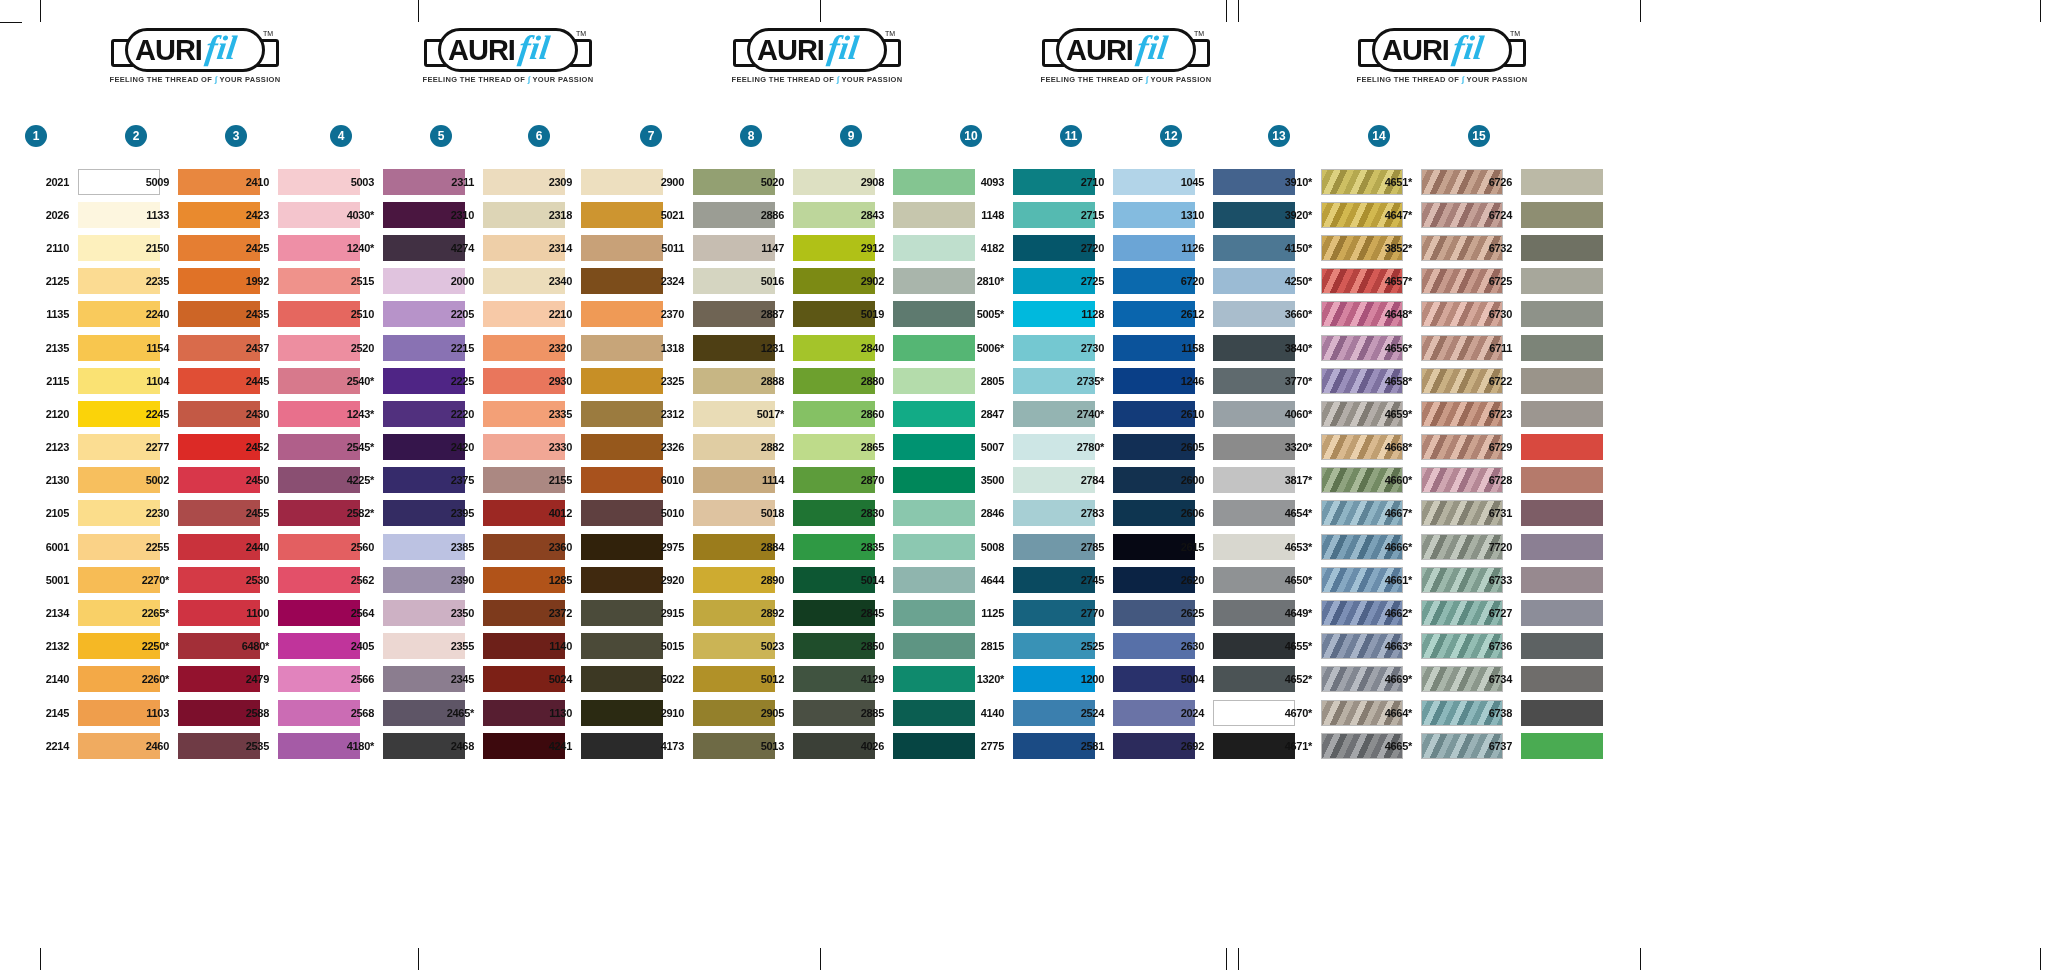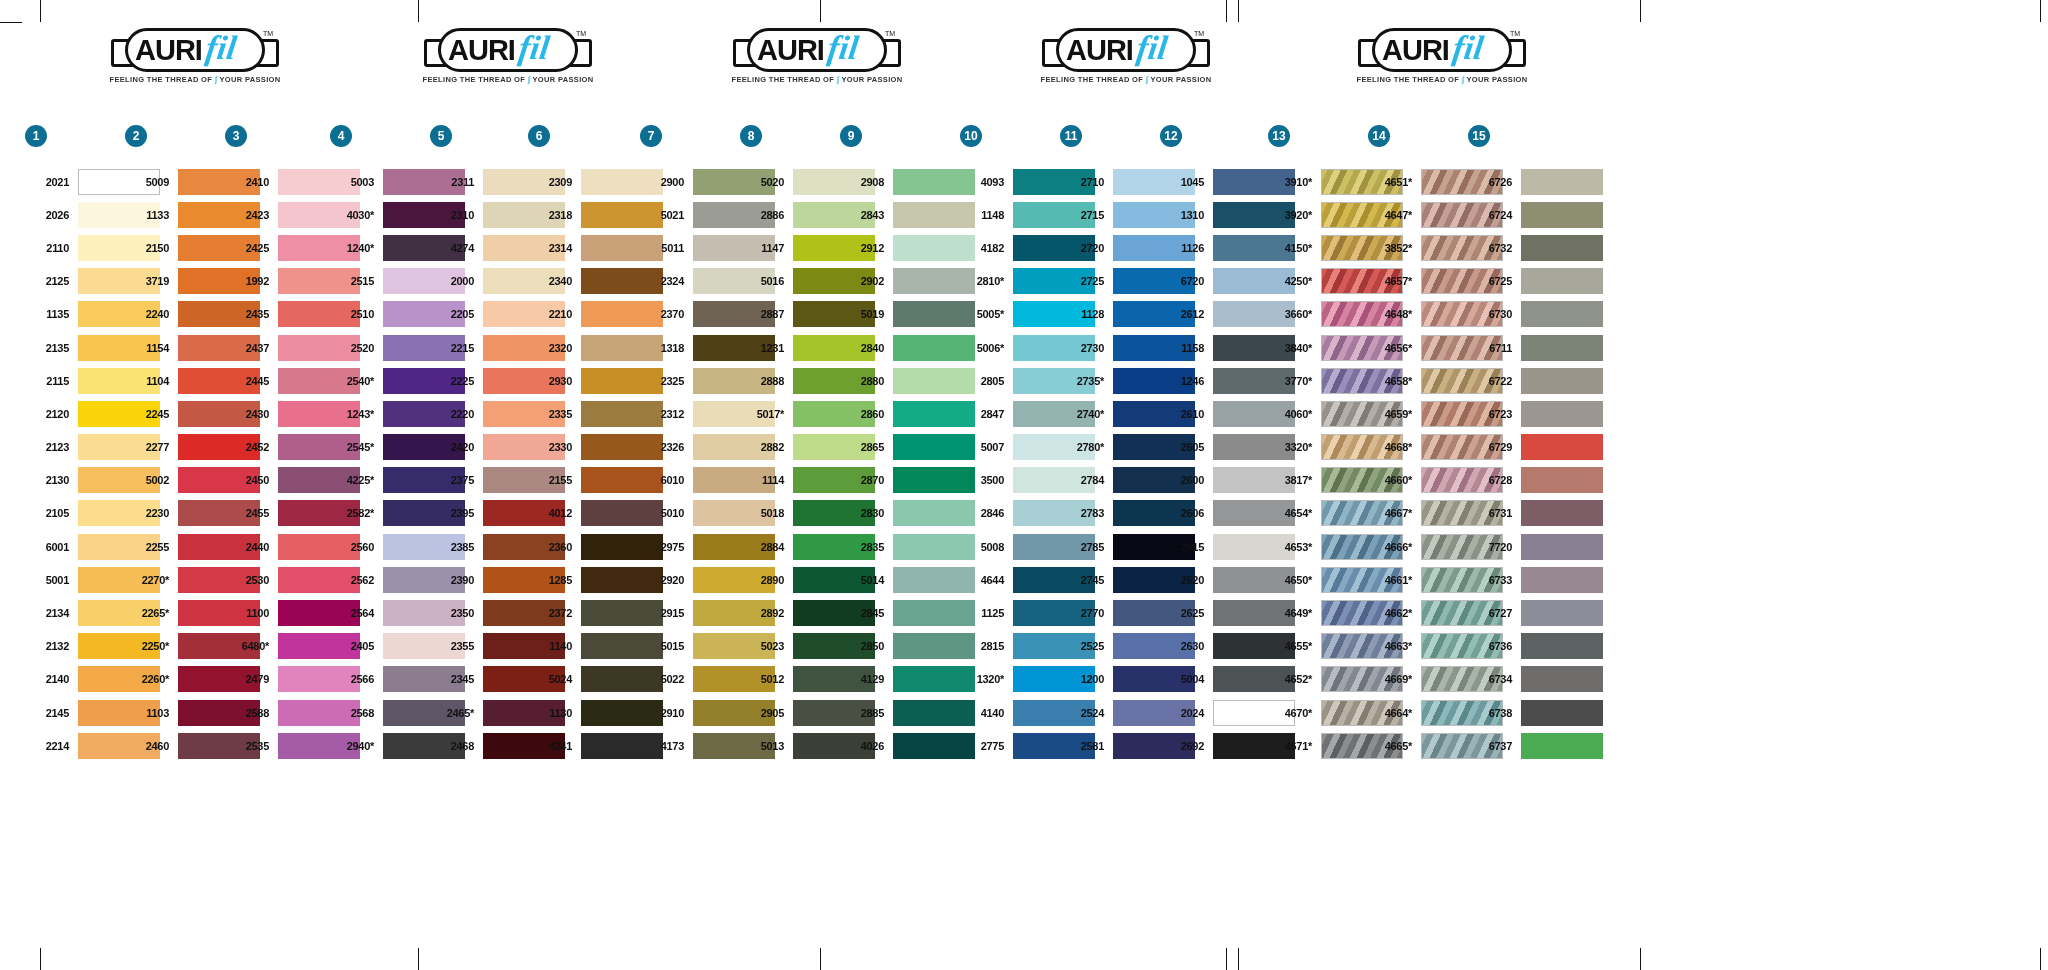--- a/index.html
+++ b/index.html
@@ -205,21 +205,21 @@
           </div>
           <div class="row">
             <div class="code">1133</div>
             <div class="sw" style="background: rgb(233, 138, 46);"></div>
           </div>
           <div class="row">
             <div class="code">2150</div>
             <div class="sw" style="background: rgb(229, 126, 50);"></div>
           </div>
           <div class="row">
-            <div class="code">3719</div>
+            <div class="code">2235</div>
             <div class="sw" style="background: rgb(224, 114, 39);"></div>
           </div>
           <div class="row">
             <div class="code">2240</div>
             <div class="sw" style="background: rgb(205, 101, 38);"></div>
           </div>
           <div class="row">
             <div class="code">1154</div>
             <div class="sw" style="background: rgb(217, 107, 75);"></div>
           </div>
@@ -415,21 +415,21 @@
           </div>
           <div class="row">
             <div class="code">2566</div>
             <div class="sw" style="background: rgb(139, 125, 143);"></div>
           </div>
           <div class="row">
             <div class="code">2568</div>
             <div class="sw" style="background: rgb(94, 85, 102);"></div>
           </div>
           <div class="row">
-            <div class="code">2940*</div>
+            <div class="code">4180*</div>
             <div class="sw" style="background: rgb(59, 59, 60);"></div>
           </div>
         </div>
       </div>
       <div class="col" style="left: 430px;">
         <div class="col-badge" style="background: rgb(13, 110, 148);">5</div>
         <div class="rows">
           <div class="row">
             <div class="code">2311</div>
             <div class="sw" style="background: rgb(236, 220, 190);"></div>

